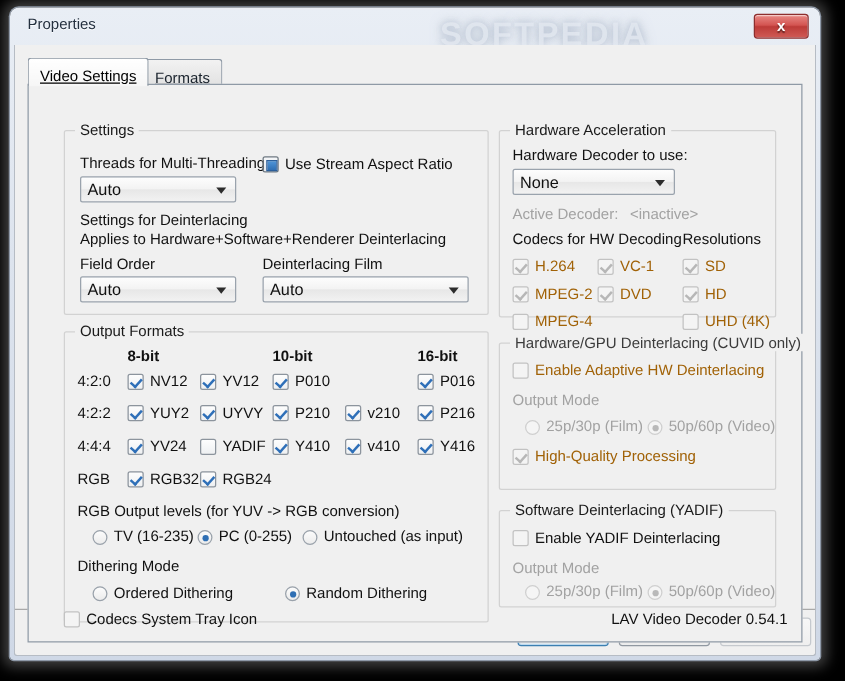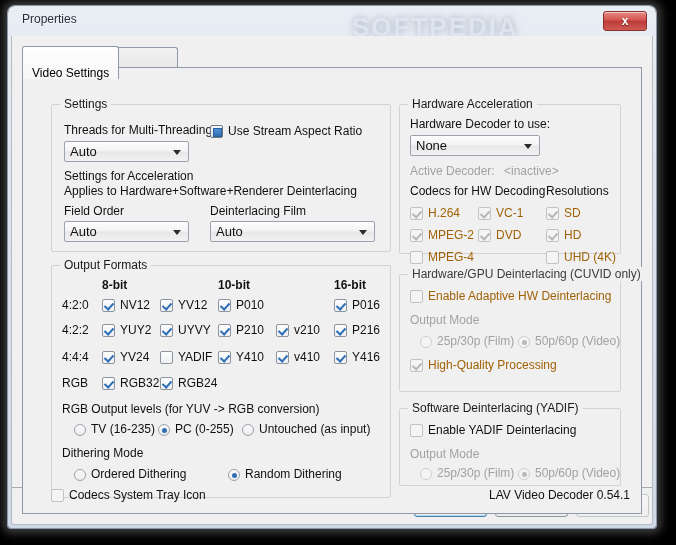--- a/index.html
+++ b/index.html
@@ -41,21 +41,21 @@
     background:#f0f0f0;border:1px solid #b6bcc4;border-top:none;
     border-radius:0 0 3px 3px;box-sizing:border-box;
   }
 
   
   .tabstrip{position:absolute;left:10px;top:10px;width:620px;height:22px;}
   .tab{
     position:absolute;top:0;height:22px;box-sizing:border-box;
     border:1px solid #8f9aa6;border-bottom:none;border-radius:3px 3px 0 0;
     font-size:12px;color:#19222c;text-align:left;line-height:20px;
-    padding:16px 9px;cursor:default;
+    padding:4px 9px;cursor:default;text-decoration:underline;
   }
   .tab.active{
     background:linear-gradient(180deg,#ffffff 0%,#f6f6f6 100%);
     height:23px;z-index:3;color:#000;
   }
   .tab.inactive{
     background:linear-gradient(180deg,#f2f2f2 0%,#e2e2e2 100%);
     z-index:1;top:1px;height:21px;
   }
   .tabpage{
@@ -194,21 +194,21 @@
           <div class="combo" style="left:12px;top:36px;width:125px;">
             <span>Auto</span>
             <span class="arrow"></span>
           </div>
 
           <div class="cb filled" style="left:158px;top:19px;">
             <span class="box"></span>
             <span class="tx">Use Stream Aspect Ratio</span>
           </div>
 
-          <div class="lbl" style="left:12px;top:64px;">Settings for Acceleration</div>
+          <div class="lbl" style="left:12px;top:64px;">Settings for Deinterlacing</div>
           <div class="lbl" style="left:12px;top:79px;">Applies to Hardware+Software+Renderer Deinterlacing</div>
 
           <div class="lbl" style="left:12px;top:99px;">Field Order</div>
           <div class="combo" style="left:12px;top:116px;width:125px;">
             <span>Auto</span>
             <span class="arrow"></span>
           </div>
 
           <div class="lbl" style="left:158px;top:99px;">Deinterlacing Film</div>
           <div class="combo" style="left:158px;top:116px;width:165px;">

